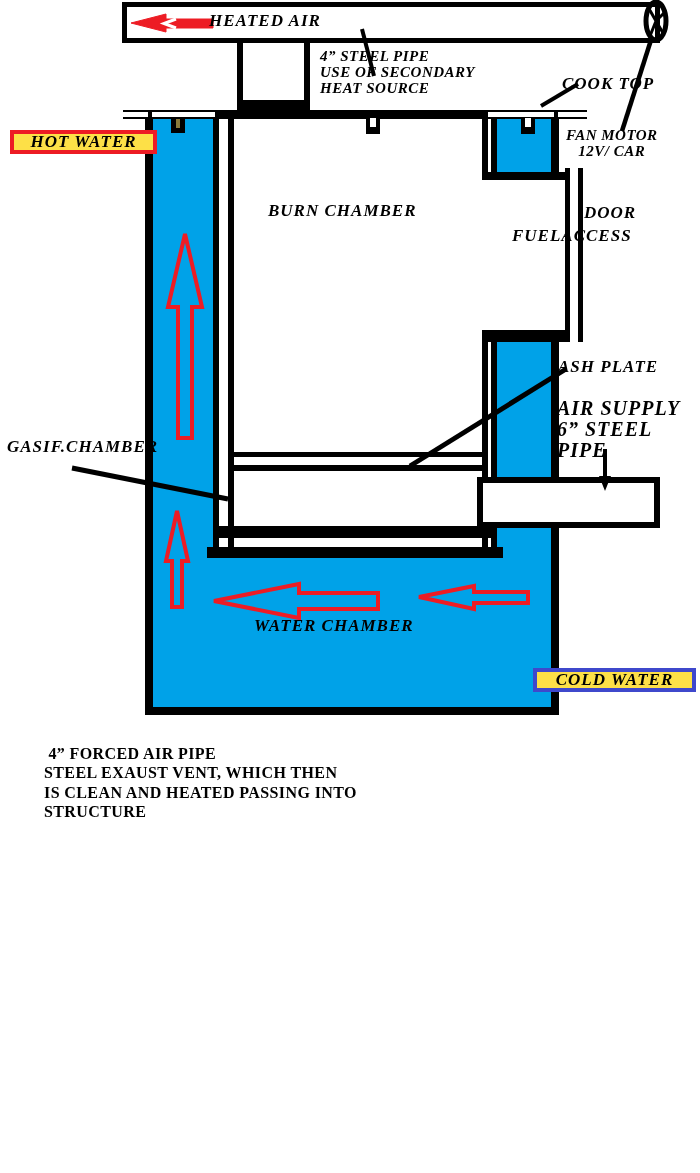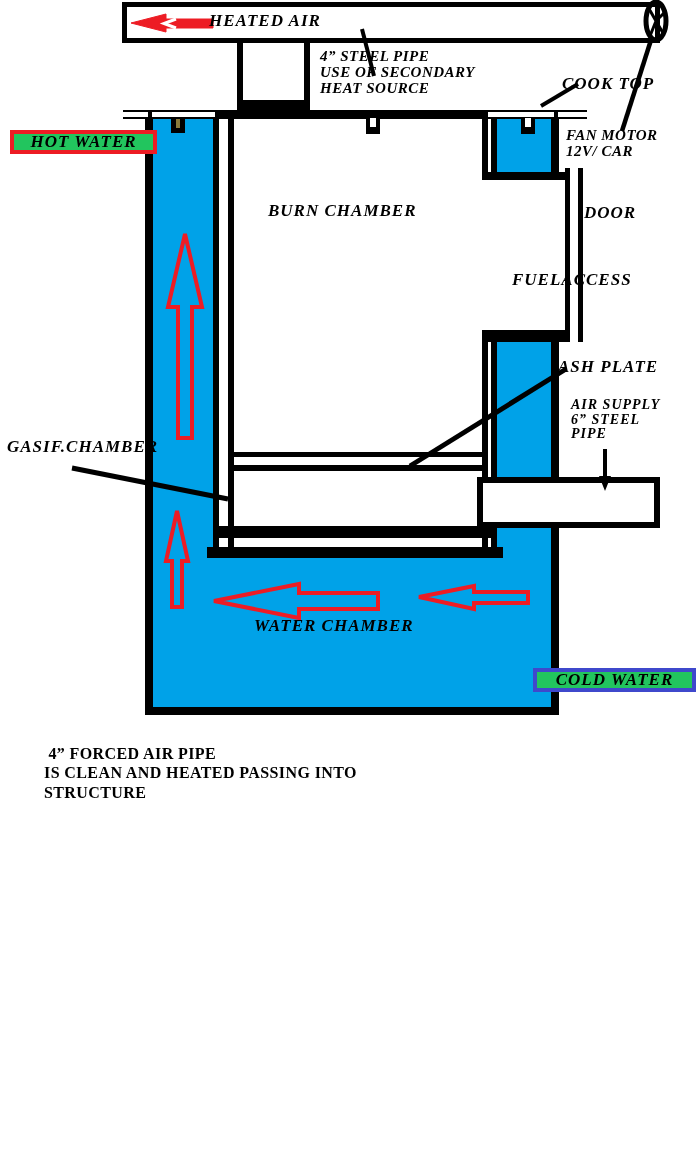--- a/index.html
+++ b/index.html
@@ -5,21 +5,21 @@
   html,body{margin:0;padding:0;background:#fff;}
   .stage{position:relative;width:700px;height:1173px;background:#fff;overflow:hidden;
          font-family:"Liberation Serif","DejaVu Serif",serif;}
   .abs{position:absolute;}
   .blk{position:absolute;background:var(--ink);}
   .wht{position:absolute;background:#fff;}
   .water{position:absolute;background:var(--water);}
   .lbl{position:absolute;font-weight:bold;font-style:italic;color:var(--ink);
        font-size:17px;letter-spacing:1px;white-space:nowrap;line-height:1.05;}
   .lbl-sm{font-size:15px;letter-spacing:0.5px;}
-  .boxlbl{display:flex;align-items:center;justify-content:center;background:#22c55e;
+  .boxlbl{display:flex;align-items:center;justify-content:center;background:#fde047;
           box-sizing:border-box;height:24px;}
   .note{position:absolute;font-weight:bold;font-style:normal;color:var(--ink);
         font-size:16px;line-height:19.4px;letter-spacing:0.4px;}
   .note div{white-space:pre;}
   svg.overlay{position:absolute;left:0;top:0;pointer-events:none;}
 </style>
 </head>
 <body>
 
 <div class="stage">
@@ -94,42 +94,43 @@
   <div class="lbl" style="left:209px;top:12px;text-align:right;">HEATED AIR</div>
 
   <div class="lbl lbl-sm" style="left:320px;top:49px;">
     <div>4” STEEL PIPE</div>
     <div>USE OF SECONDARY</div>
     <div>HEAT SOURCE</div>
   </div>
 
   <div class="lbl" style="left:562px;top:75px;">COOK TOP</div>
 
-  <div class="lbl lbl-sm" style="left:566px;top:128px;">
+  <div class="lbl lbl-sm" style="left:566px;top:128px;text-align:center;">
     <div>FAN MOTOR</div>
     <div>12V/ CAR</div>
   </div>
 
   <div class="lbl boxlbl" style="left:10px;top:130px;width:147px;border:4px solid var(--red);">HOT WATER</div>
 
   <div class="lbl" style="left:268px;top:202px;">BURN CHAMBER</div>
   <div class="lbl" style="left:584px;top:204px;">DOOR</div>
-  <div class="lbl" style="left:512px;top:227px;margin-top:44px;">FUELACCESS</div>
+  <div class="lbl" style="left:512px;top:227px;">FUELACCESS</div>
   <div class="lbl" style="left:558px;top:358px;">ASH PLATE</div>
 
-  <div class="lbl" style="left:571px;top:398px;font-size:14px;">
+  <div class="lbl" style="left:557px;top:398px;font-size:20px;">
     <div>AIR SUPPLY</div>
     <div>6” STEEL</div>
     <div>PIPE</div>
   </div>
 
   <div class="lbl" style="left:7px;top:438px;text-align:center;">GASIF.CHAMBER</div>
   <div class="lbl" style="left:254px;top:617px;">WATER CHAMBER</div>
 
   <div class="lbl boxlbl" style="left:533px;top:668px;width:163px;border:4px solid var(--cold);">COLD WATER</div>
 
   <div class="note" style="left:44px;top:744px;">
     <div> 4” FORCED AIR PIPE</div>
+    <div>STEEL EXAUST VENT, WHICH THEN</div>
     <div>IS CLEAN AND HEATED PASSING INTO</div>
     <div>STRUCTURE</div>
   </div>
 
 </div>
 
 </body></html>

